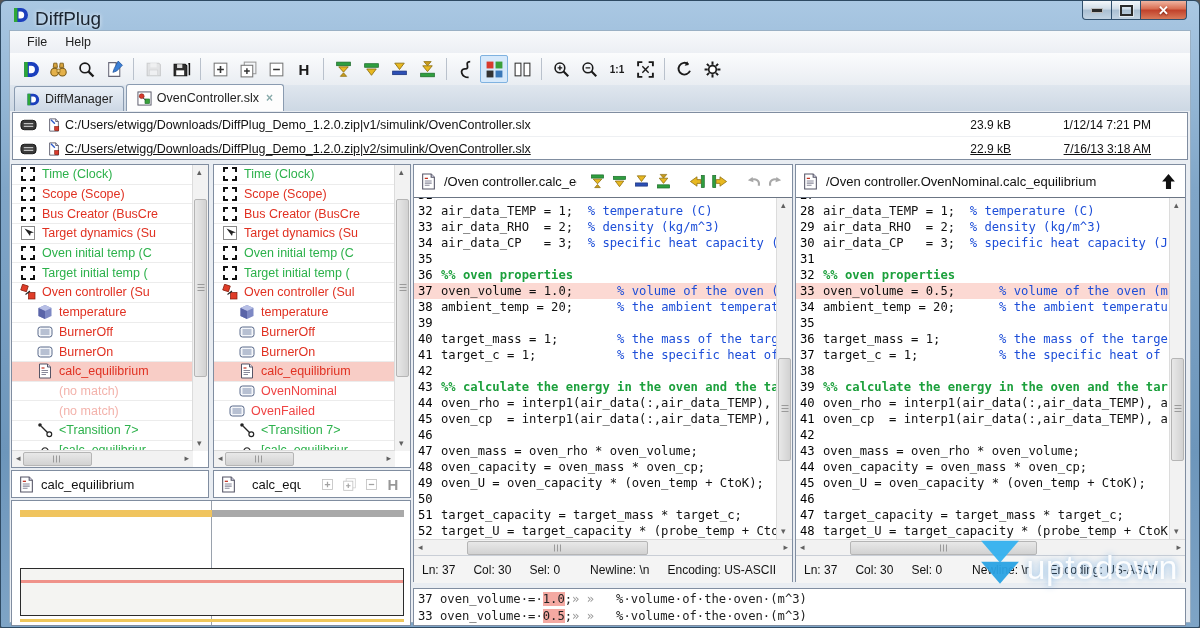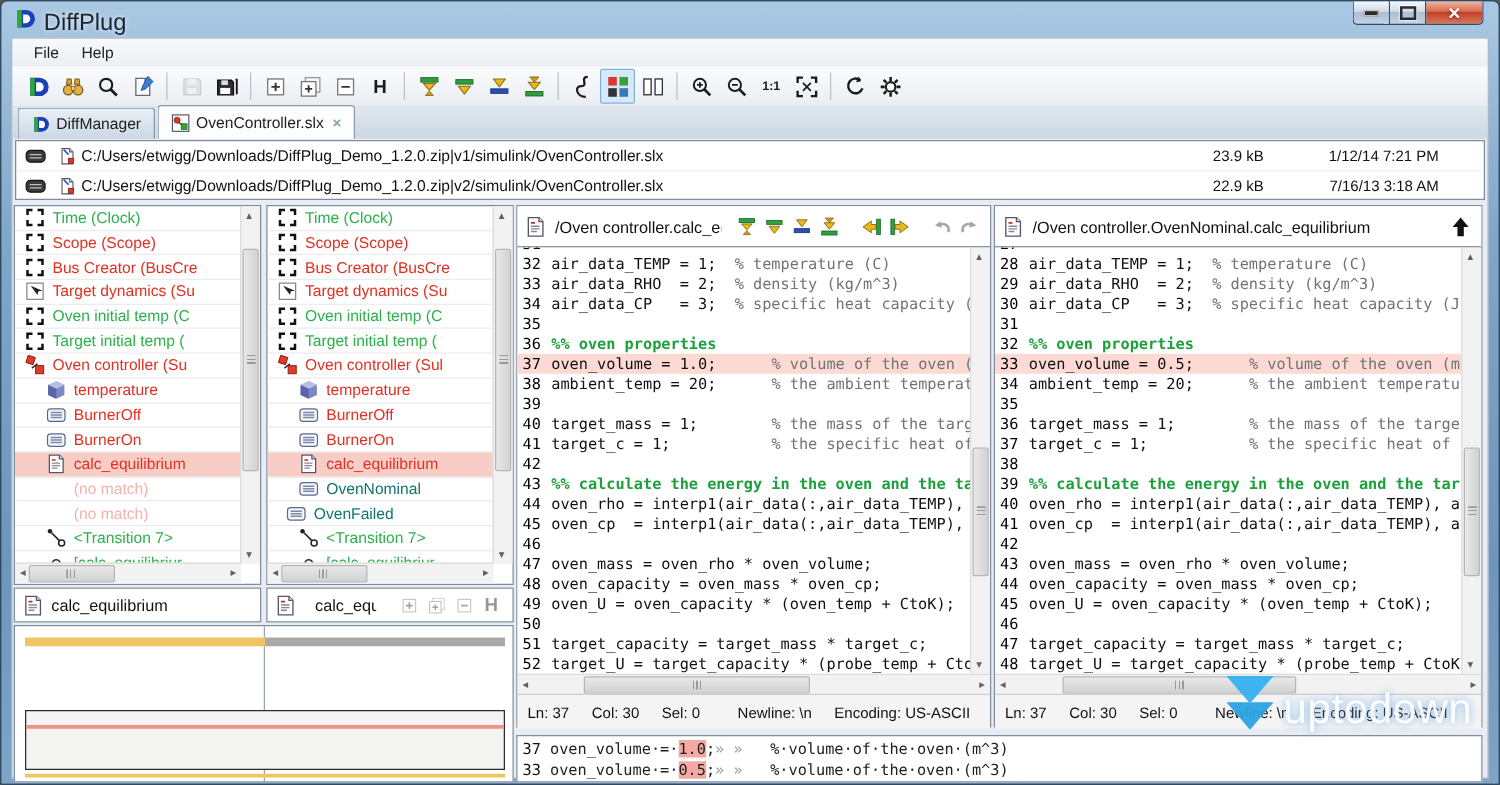--- a/index.html
+++ b/index.html
@@ -34,37 +34,37 @@
   .tsep{width:1px;height:22px;background:#b9c1cc;margin:0 5px;}
   .tabbar{position:absolute;left:0;top:54px;right:0;height:26px;background:linear-gradient(#dfe6ee,#cdd8e4);display:flex;align-items:flex-end;padding-left:4px;}
   .tab{height:24px;display:flex;align-items:center;gap:5px;padding:0 10px;font-size:12.5px;border:1px solid #8a9bb0;border-bottom:none;border-radius:3px 3px 0 0;margin-right:2px;
     background:linear-gradient(#e9eff6,#ccd7e4);color:#222;}
   .tab.active{background:#fdfdfd;height:26px;}
   .tab .ic{width:15px;height:15px;}
   .tab .ic svg{width:100%;height:100%;display:block;}
   .tab .close{color:#8aa;font-weight:bold;font-size:12px;margin-left:2px;}
   .paths{position:absolute;left:2px;top:81px;right:2px;height:48px;background:#fff;border:1px solid #808da0;box-sizing:border-box;}
   .path-row{height:23px;display:flex;align-items:center;font-size:12.5px;}
-  .path-row + .path-row{border-top:1px solid #eef0f3;}
+  .path-row + .path-row{border-top:1px solid #eef0f3;text-decoration:underline;}
   .pr-ic1{width:30px;display:flex;justify-content:center;}
   .pr-ic1 svg{width:17px;height:12px;}
   .pr-ic2{width:22px;display:flex;justify-content:center;}
   .pr-ic2 svg{width:14px;height:14px;}
   .pr-path{flex:1;white-space:nowrap;overflow:hidden;}
   .pr-size{width:60px;text-align:right;font-size:12px;}
   .pr-date{width:112px;text-align:right;margin-right:36px;margin-left:28px;font-size:12px;}
   .panel{position:absolute;background:#fff;border:1px solid #808da0;box-sizing:border-box;}
   
   .tree-rows{position:absolute;left:0;top:0;right:15px;bottom:16px;overflow:hidden;}
   .trow{height:18.7px;display:flex;align-items:center;padding-left:8px;border-bottom:1px solid #ececec;white-space:nowrap;}
   .trow.sel{background:#f8cdc6;}
   .ticon{width:16px;height:16px;margin-right:6px;flex:0 0 16px;}
   .ticon svg{width:100%;height:100%;display:block;}
   .tlabel{font-size:12.5px;overflow:hidden;}
-  .tlabel.green{color:#2cb14b;} .tlabel.red{color:#e03122;} .tlabel.blue{color:#0f766e;} .tlabel.nomatch{color:#f3b3ac;}
+  .tlabel.green{color:#2cb14b;} .tlabel.red{color:#e03122;} .tlabel.blue{color:#ef4444;} .tlabel.nomatch{color:#f3b3ac;}
   
   .sbv{position:absolute;top:0;right:0;bottom:16px;width:15px;background:#f2f2f2;border-left:1px solid #dcdcdc;}
   .sbh{position:absolute;left:0;right:15px;bottom:0;height:16px;background:#f2f2f2;border-top:1px solid #dcdcdc;}
   .sb-arrow{position:absolute;font-size:9px;color:#606060;line-height:9px;}
   .thumb{position:absolute;background:linear-gradient(90deg,#e8e8e8,#d2d2d2);border:1px solid #b5b5b5;border-radius:2px;box-sizing:border-box;}
   .thumb.h{background:linear-gradient(180deg,#e8e8e8,#d2d2d2);}
   .grip{position:absolute;left:50%;top:50%;transform:translate(-50%,-50%);width:8px;height:7px;
     background:repeating-linear-gradient(90deg,#9a9a9a 0 1px,transparent 1px 3px);}
   .grip.v{width:7px;height:8px;background:repeating-linear-gradient(180deg,#9a9a9a 0 1px,transparent 1px 3px);}
   
@@ -76,21 +76,21 @@
   .phb{width:22px;height:22px;display:flex;align-items:center;justify-content:center;}
   .phb .ic{width:17px;height:17px;}
   .phb .ic svg{width:100%;height:100%;display:block;}
   .ph-gap{width:12px;}
   .ph-spacer{flex:1;}
   .code-area{position:absolute;left:0;top:33px;right:15px;height:341px;overflow:hidden;background:#fff;}
   .code-lines{margin-top:-11px;}
   .cl{height:16px;line-height:16px;white-space:pre;font-family:"DejaVu Sans Mono",monospace;font-size:12.2px;}
   .cl.hl{background:#fcd9d3;}
   .cl .ln{display:inline-block;width:23px;padding-left:4px;color:#000000;}
-  .seg.k{color:#111;} .seg.c{color:#737373;} .seg.s{color:#1ca03c;font-weight:bold;}
+  .seg.k{color:#111;} .seg.c{color:#1d4ed8;} .seg.s{color:#1ca03c;font-weight:bold;}
   .code-vsb{position:absolute;top:33px;right:0;width:15px;height:341px;background:#f2f2f2;border-left:1px solid #dcdcdc;}
   .code-hsb{position:absolute;left:0;right:0;top:374px;height:16px;background:#f2f2f2;border-top:1px solid #dcdcdc;}
   .statusbar{position:absolute;left:0;right:0;top:390px;height:28px;background:#f4f4f4;border-top:1px solid #c9ced6;display:flex;align-items:center;font-size:12px;padding-left:8px;box-sizing:border-box;}
   .sf{margin-right:18px;white-space:pre;}
   .sf.wide{margin-right:30px;}
   
   .bl-header{position:absolute;background:#fff;border:1px solid #808da0;box-sizing:border-box;display:flex;align-items:center;padding:0 6px;gap:6px;}
   .bl-label{font-size:13px;white-space:nowrap;overflow:hidden;}
   .bl-btns{display:flex;margin-left:auto;}
   .bl-btns .phb{width:20px;}

